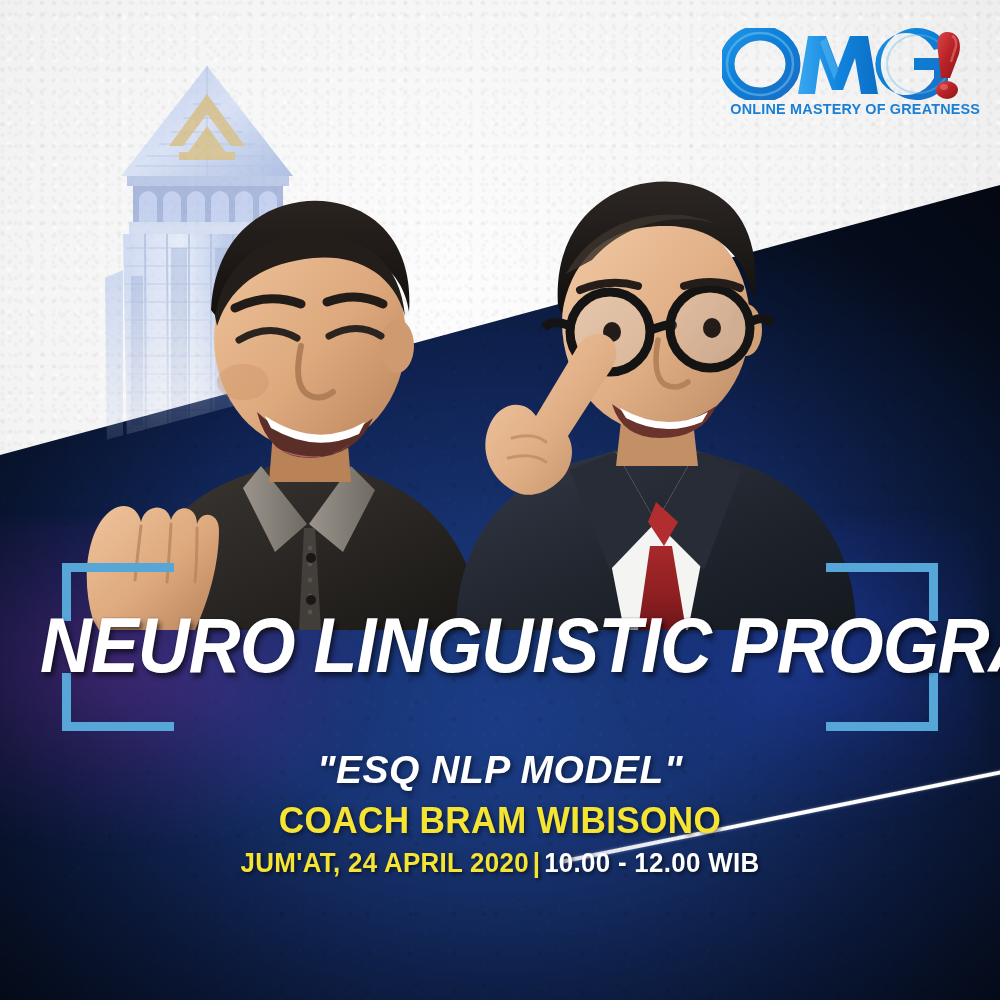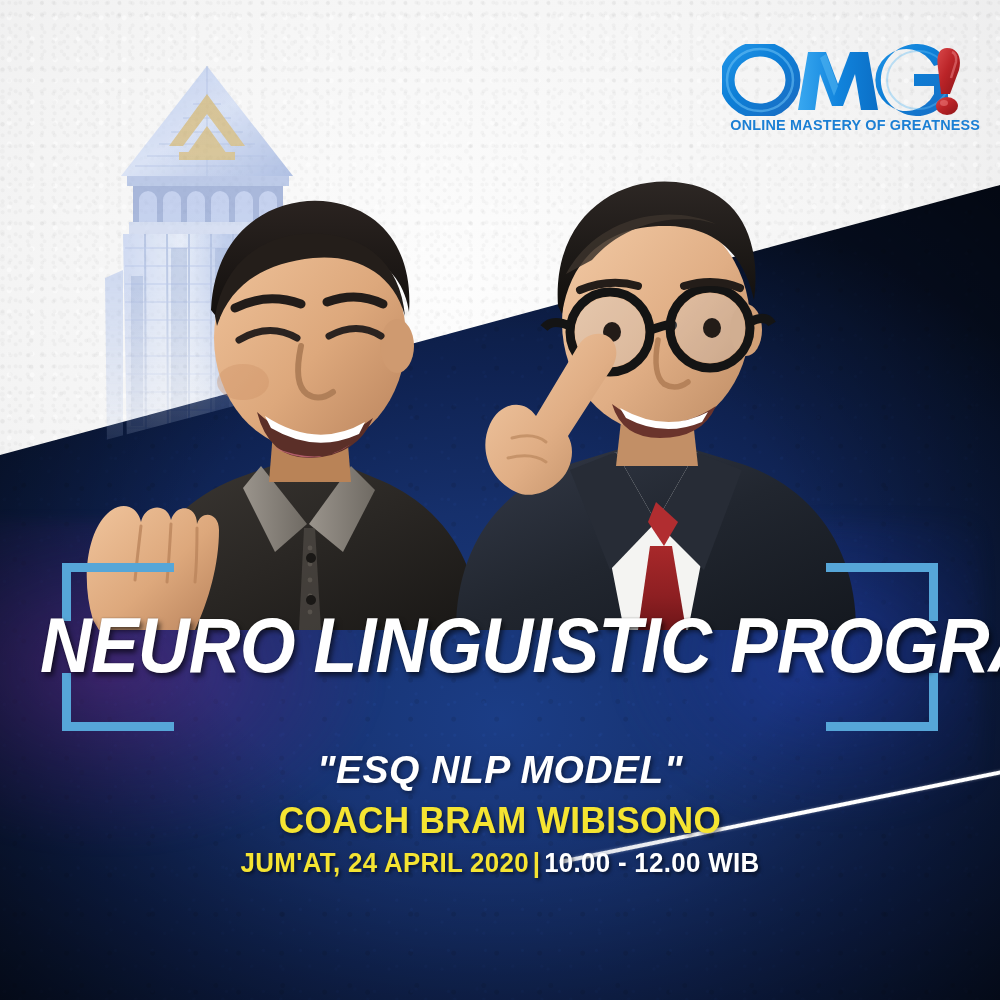--- a/index.html
+++ b/index.html
@@ -120,21 +120,21 @@
     font-size:27px;font-weight:700;letter-spacing:.3px;
     transform:scaleX(.96);
     text-shadow:2px 2px 4px rgba(0,0,0,.55);
     white-space:nowrap;
   }
   .dt-date{color:#f5e432;}
   .dt-sep{color:#f5e432;padding:0 4px;}
   .dt-time{color:#ffffff;}
 
   
-  .logo{position:absolute;right:40px;top:44px;width:238px;height:100px;}
+  .logo{position:absolute;right:40px;top:28px;width:238px;height:100px;}
   .logo-tag{
     position:absolute;left:0;right:0;top:72px;text-align:center;
     font-family:"Liberation Sans Narrow","Liberation Sans",sans-serif;
     font-size:15.5px;font-weight:700;color:#1b7fd4;letter-spacing:.2px;
     transform:scaleX(.93);white-space:nowrap;
   }
 </style>
 </head>
 <body>
 

